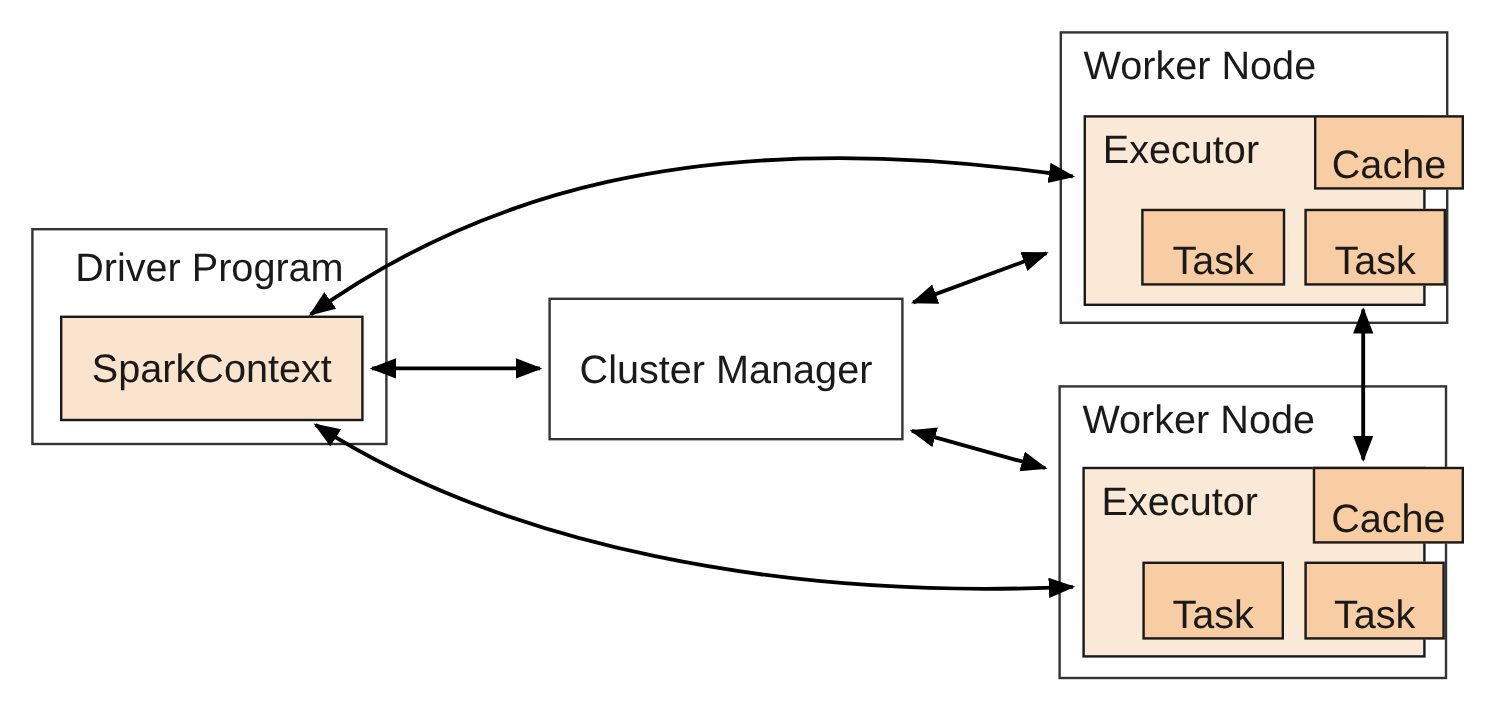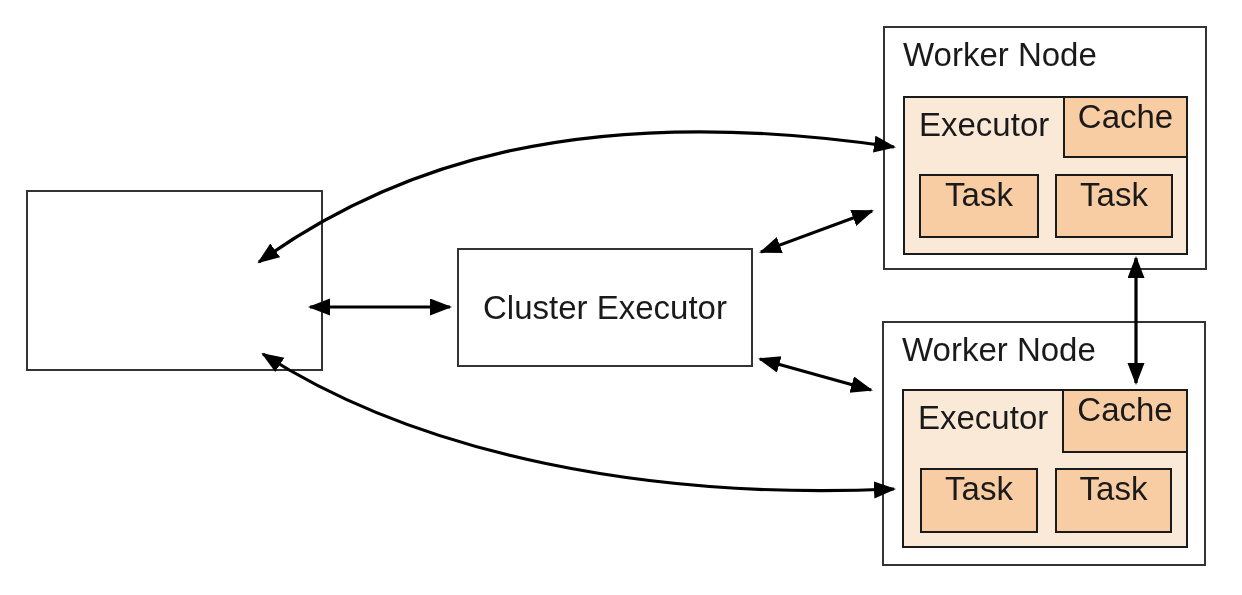--- a/index.html
+++ b/index.html
@@ -24,21 +24,21 @@
     background: var(--c-executor-fill, #fbe9d8);
     border: 2px solid var(--c-inner-box-border, #1a1a1a);
   }
   .spark-box {
     background: var(--c-spark-context-fill, #fbe4ce);
     border: 2px solid var(--c-inner-box-border, #1a1a1a);
   }
   .cell-box {
     background: var(--c-cache-task-fill, #f9cda4);
     border: 2px solid var(--c-inner-box-border, #1a1a1a);
-    display: flex; align-items: flex-start; justify-content: center;
+    display: flex; align-items: flex-end; justify-content: center; margin-left: 32px;
   }
   .label {
     color: var(--c-text-color, #1a1a1a);
     font-size: 33px;
     line-height: 1.15;
     white-space: nowrap;
   }
   .title-topleft {
     position: absolute; top: 8px; left: 18px;
   }
@@ -56,23 +56,27 @@
     stroke-width: 3.2;
   }
 </style>
 </head>
 <body>
 
 <div id="canvas">
 
   <div class="box outer-box" style="left:26px; top:190px; width:297px; height:181px;">
   </div>
+  <div class="label" style="position:absolute; left:26px; top:204px; width:297px; text-align:center;">Driver Program</div>
+  <div class="box spark-box" style="left:50px; top:263px; width:253px; height:88px;">
+    <div class="center-both label">SparkContext</div>
+  </div>
 
   <div class="box outer-box" style="left:457px; top:248px; width:296px; height:119px;">
-    <div class="center-both label">Cluster Executor</div>
+    <div class="center-both label">Cluster Manager</div>
   </div>
 
   <div class="box outer-box" style="left:883px; top:26px; width:324px; height:244px;">
     <div class="label title-topleft">Worker Node</div>
   </div>
   <div class="box exec-box" style="left:903px; top:96px; width:285px; height:159px;">
     <div class="label" style="position:absolute; left:14px; top:8px;">Executor</div>
   </div>
   <div class="box cell-box" style="left:1063px; top:96px; width:125px; height:62px;">
     <span class="label">Cache</span>

